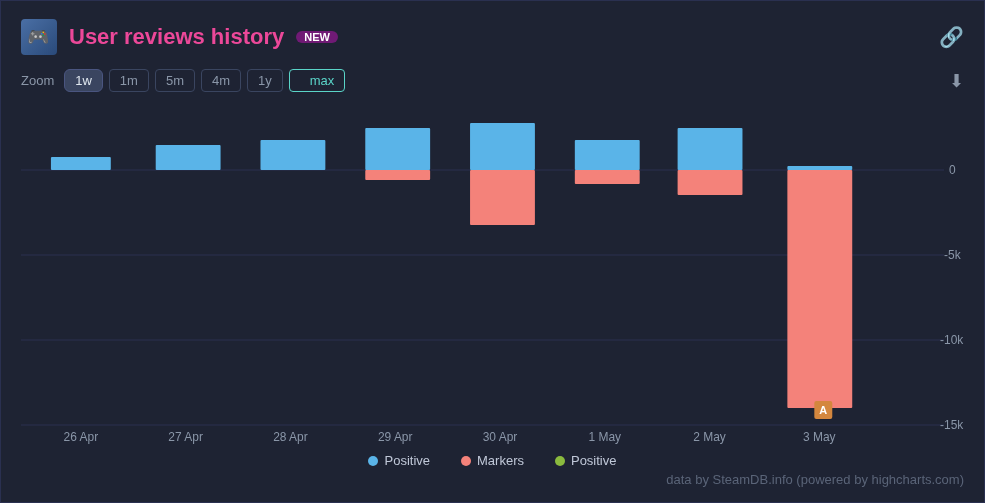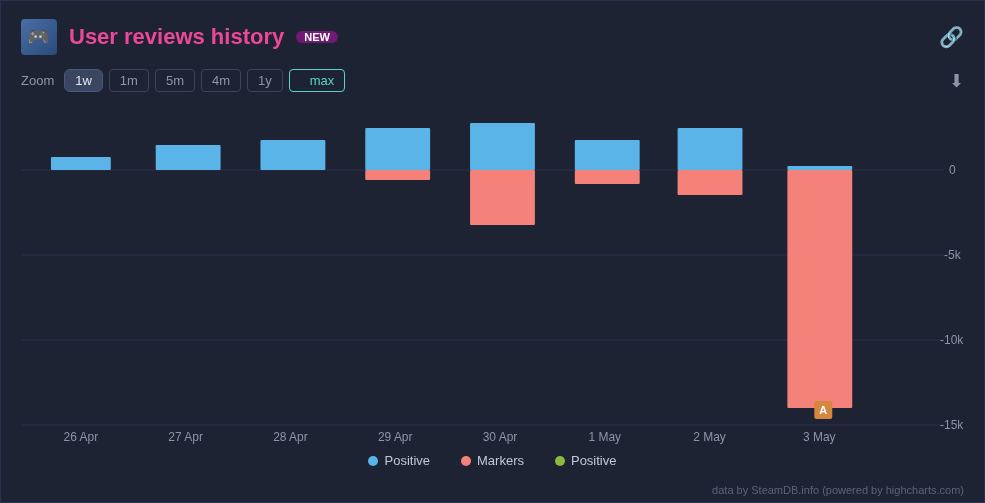--- a/index.html
+++ b/index.html
@@ -124,23 +124,23 @@
       color: #c0c8d8;
     }
     .legend-dot {
       width: 10px;
       height: 10px;
       border-radius: 50%;
     }
     
     .footer-text {
       text-align: right;
-      font-size: 11px;
+      font-size: 13px;
       color: #5a6478;
-      margin-top: 16px;
+      margin-top: 4px;
     }
   </style>
 </head>
 <body>
 
 <div class="container">
 
   <div class="header">
     <div class="header-left">
       <div class="app-icon">🎮</div>

